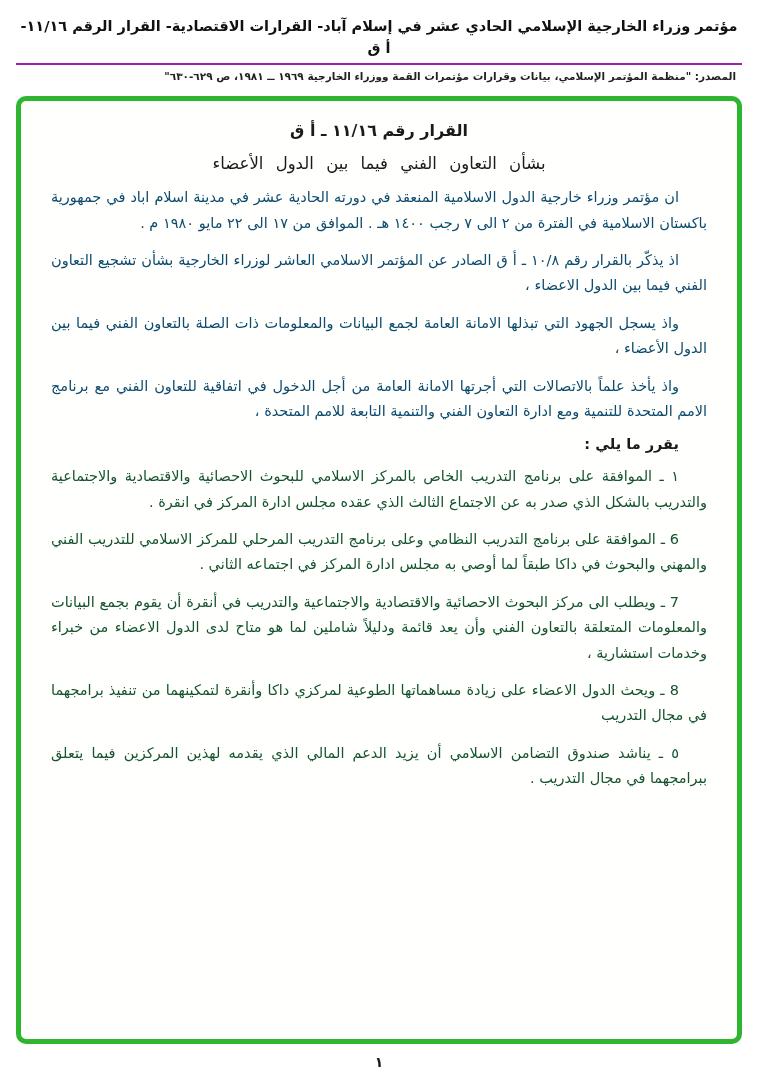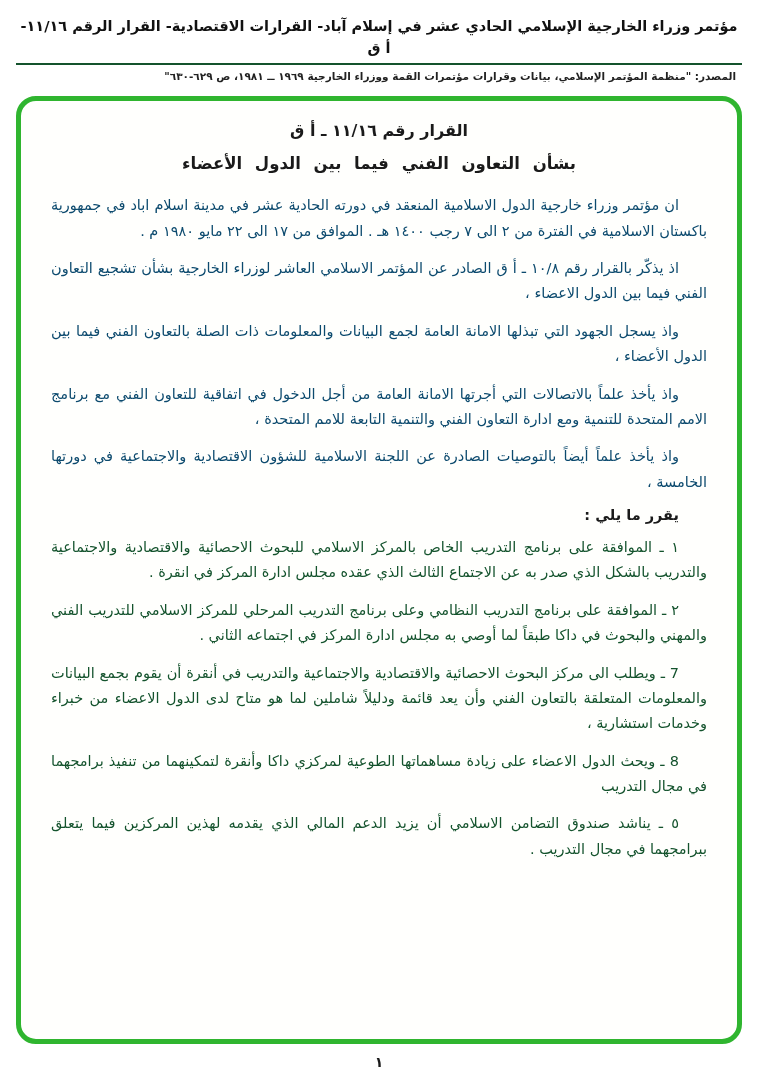--- a/index.html
+++ b/index.html
@@ -21,52 +21,52 @@
     display: flex;
     flex-direction: column;
   }
   .doc-header {
     text-align: center;
     font-weight: bold;
     font-size: 14.5px;
     line-height: 1.5;
     color: #111;
     padding: 0 4px 3px 4px;
-    border-bottom: 2px solid #14532d;
+    border-bottom: 2px solid #a21caf;
   }
   .source-line {
     font-weight: bold;
     font-size: 10.5px;
     color: #222;
     text-align: right;
     padding: 4px 6px 0 6px;
     line-height: 1.5;
   }
   .resolution-box {
     border: 5px solid #2fb52f;
-    border-radius: 20px;
+    border-radius: 10px;
     margin-top: 12px;
     padding: 16px 30px 20px 30px;
     box-sizing: border-box;
     flex: 1 1 auto;
     min-height: 900px;
     background: #fffffd;
   }
   .res-title {
     text-align: center;
     font-weight: bold;
     font-size: 16px;
     margin: 4px 0 14px 0;
   }
   .res-subtitle {
     text-align: center;
-    font-weight: bold;
+    font-weight: normal;
     font-size: 16.5px;
     word-spacing: 7px;
-    margin: 0 0 20px 0;
+    margin: 0 0 12px 0;
   }
   .para {
     font-size: 14.5px;
     line-height: 1.75;
     text-align: justify;
     text-justify: inter-word;
     text-indent: 28px;
     margin: 0 0 12px 0;
     color: #0c4a6e;
   }
@@ -105,26 +105,25 @@
   <div class="resolution-box">
 
     <div class="res-title">القرار رقم ١١/١٦ ـ أ ق</div>
 
     <div class="res-subtitle">بشأن التعاون الفني فيما بين الدول الأعضاء</div>
 
     <p class="para">ان مؤتمر وزراء خارجية الدول الاسلامية المنعقد في دورته الحادية عشر في مدينة اسلام اباد في جمهورية باكستان الاسلامية في الفترة من ٢ الى ٧ رجب ١٤٠٠ هـ . الموافق من ١٧ الى ٢٢ مايو ١٩٨٠ م .</p>
     <p class="para">اذ يذكّر بالقرار رقم ١٠/٨ ـ أ ق الصادر عن المؤتمر الاسلامي العاشر لوزراء الخارجية بشأن تشجيع التعاون الفني فيما بين الدول الاعضاء ،</p>
     <p class="para">واذ يسجل الجهود التي تبذلها الامانة العامة لجمع البيانات والمعلومات ذات الصلة بالتعاون الفني فيما بين الدول الأعضاء ،</p>
     <p class="para">واذ يأخذ علماً بالاتصالات التي أجرتها الامانة العامة من أجل الدخول في اتفاقية للتعاون الفني مع برنامج الامم المتحدة للتنمية ومع ادارة التعاون الفني والتنمية التابعة للامم المتحدة ،</p>
-    <p class="para">واذ يأخذ علماً أيضاً بالتوصيات الصادرة عن اللجنة الاسلامية للشؤون الاقتصادية والاجتماعية في دورتها الخامسة ،</p>
 
     <p class="decides">يقرر ما يلي :</p>
 
     <p class="decision">١ ـ الموافقة على برنامج التدريب الخاص بالمركز الاسلامي للبحوث الاحصائية والاقتصادية والاجتماعية والتدريب بالشكل الذي صدر به عن الاجتماع الثالث الذي عقده مجلس ادارة المركز في انقرة .</p>
-    <p class="decision">٢ ـ الموافقة على برنامج التدريب النظامي وعلى برنامج التدريب المرحلي للمركز الاسلامي للتدريب الفني والمهني والبحوث في داكا طبقاً لما أوصي به مجلس ادارة المركز في اجتماعه الثاني .</p>
+    <p class="decision">6 ـ الموافقة على برنامج التدريب النظامي وعلى برنامج التدريب المرحلي للمركز الاسلامي للتدريب الفني والمهني والبحوث في داكا طبقاً لما أوصي به مجلس ادارة المركز في اجتماعه الثاني .</p>
     <p class="decision">7 ـ ويطلب الى مركز البحوث الاحصائية والاقتصادية والاجتماعية والتدريب في أنقرة أن يقوم بجمع البيانات والمعلومات المتعلقة بالتعاون الفني وأن يعد قائمة ودليلاً شاملين لما هو متاح لدى الدول الاعضاء من خبراء وخدمات استشارية ،</p>
     <p class="decision">8 ـ ويحث الدول الاعضاء على زيادة مساهماتها الطوعية لمركزي داكا وأنقرة لتمكينهما من تنفيذ برامجهما في مجال التدريب</p>
     <p class="decision">٥ ـ يناشد صندوق التضامن الاسلامي أن يزيد الدعم المالي الذي يقدمه لهذين المركزين فيما يتعلق ببرامجهما في مجال التدريب .</p>
 
   </div>
 
   <div class="page-footer">١</div>
 
 </div>
 

